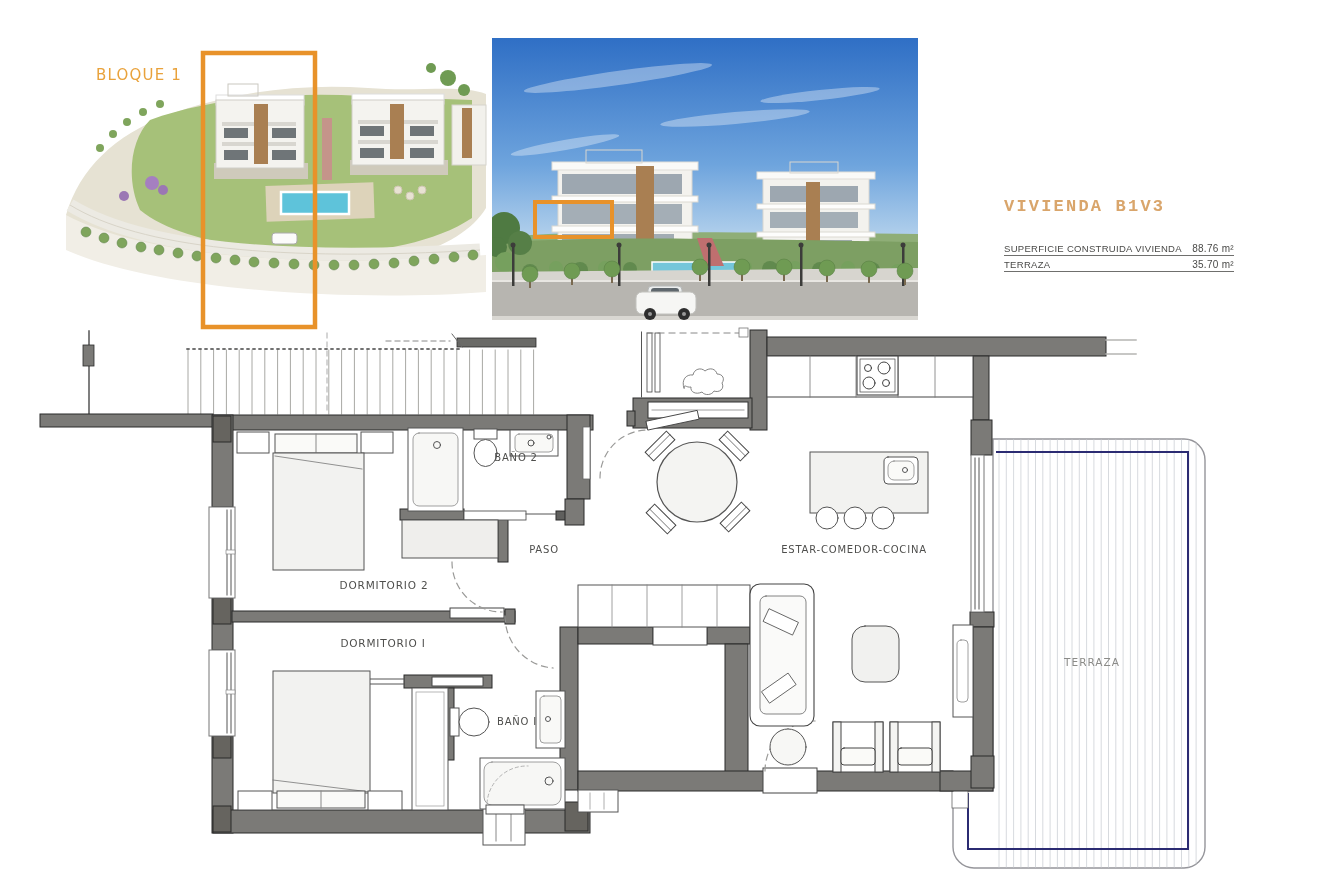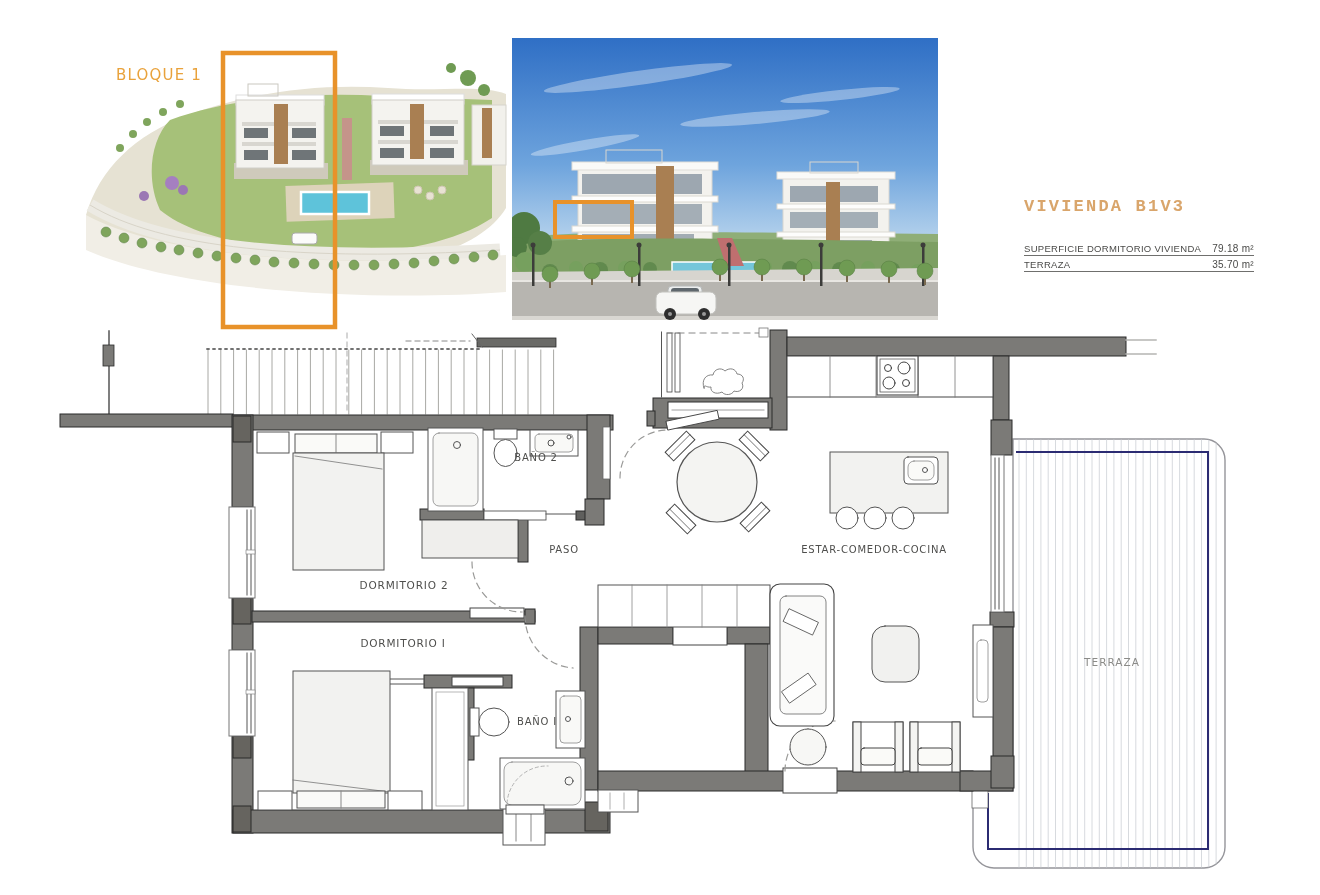--- a/index.html
+++ b/index.html
@@ -1,18 +1,18 @@
 <!DOCTYPE html>
 <html><head>
 <meta charset="utf-8">
 <style>
   html,body{margin:0;padding:0;}
   body{width:1320px;height:895px;background:#ffffff;overflow:hidden;position:relative;
        font-family:"Liberation Sans", sans-serif;}
-  .canvas-wrap{position:absolute;left:0;top:0;width:1196px;height:895px;margin-left:20px;}
+  .canvas-wrap{position:absolute;left:0;top:0;width:1196px;height:895px;}
   svg text{font-family:"DejaVu Sans", sans-serif;}
   .plan-label{fill:#4e4e4c;letter-spacing:.8px;}
   .unit-info{position:absolute;left:1004px;top:197px;width:230px;}
   .unit-title{color:#D9A56B;font-size:17px;letter-spacing:2.2px;font-weight:bold;
               font-family:Liberation Mono, monospace;}
   .info-rows{margin-top:24px;}
   .info-row{display:flex;justify-content:space-between;align-items:baseline;
             border-bottom:1.2px solid #6f6f6d;padding:3px 0 1px 0;}
   .info-row .lbl{font-size:9.5px;color:#4a4a48;letter-spacing:.3px;}
   .info-row .val{font-size:10px;color:#4a4a48;letter-spacing:.3px;}
@@ -552,22 +552,22 @@
       <text x="1092" y="666" font-size="10.5" fill="#8b8b88" letter-spacing="1">TERRAZA</text>
     </g>
   </g>
 </svg>
 
 
 <div class="unit-info">
   <div class="unit-title">VIVIENDA B1V3</div>
   <div class="info-rows">
     <div class="info-row">
-      <span class="lbl">SUPERFICIE DORMITORIO VIVIENDA</span>
-      <span class="val">79.18 m²</span>
+      <span class="lbl">SUPERFICIE CONSTRUIDA VIVIENDA</span>
+      <span class="val">88.76 m²</span>
     </div>
     <div class="info-row">
       <span class="lbl">TERRAZA</span>
       <span class="val">35.70 m²</span>
     </div>
   </div>
 </div>
 </div>
 
 </body></html>

